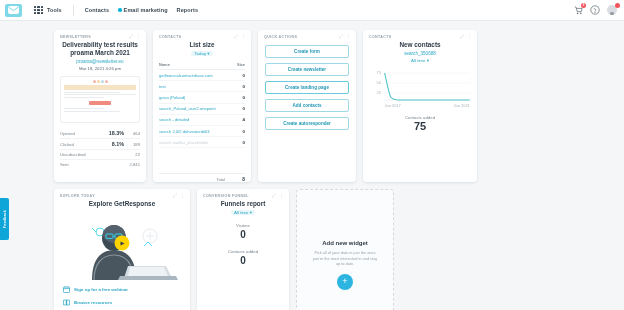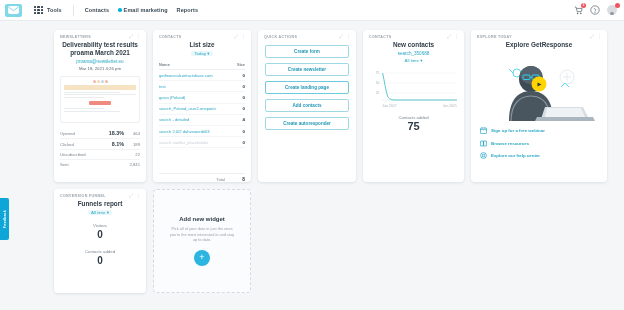--- a/index.html
+++ b/index.html
@@ -133,21 +133,21 @@
   .c-quick { width: 98px; min-height: 152px; }
   .qa-list { padding: 4px 7px 7px; display: flex; flex-direction: column; gap: 5px; }
   .qa-btn {
     border: 1px solid #9fd9e6; border-radius: 2px; height: 13px;
     display: flex; align-items: center; justify-content: center;
     font-size: 4.6px; color: #2398b5; font-weight: bold; background: #fff;
   }
   .qa-btn.strong { border-color: #6dcadd; }
 
   
-  .c-contacts { width: 101px; min-height: 152px; }
+  .c-contacts { width: 114px; min-height: 152px; }
   .chart-wrap { margin: 4px 6px 0; height: 42px; position: relative; }
   .chart-wrap svg { display: block; width: 100%; height: 100%; }
   .ytick { font-size: 3.3px; fill: #aab3ba; }
   .xtick { font-size: 3.3px; fill: #aab3ba; }
   .added-label { font-size: 4.3px; color: #7b868f; text-align: center; margin-top: 6px; }
   .added-val { font-size: 11px; font-weight: bold; color: #2f3c47; text-align: center; line-height: 13px; }
 
   
   .c-explore { width: 136px; min-height: 152px; }
   .hero { margin: 2px 8px 0; height: 72px; position: relative; overflow: hidden; }

